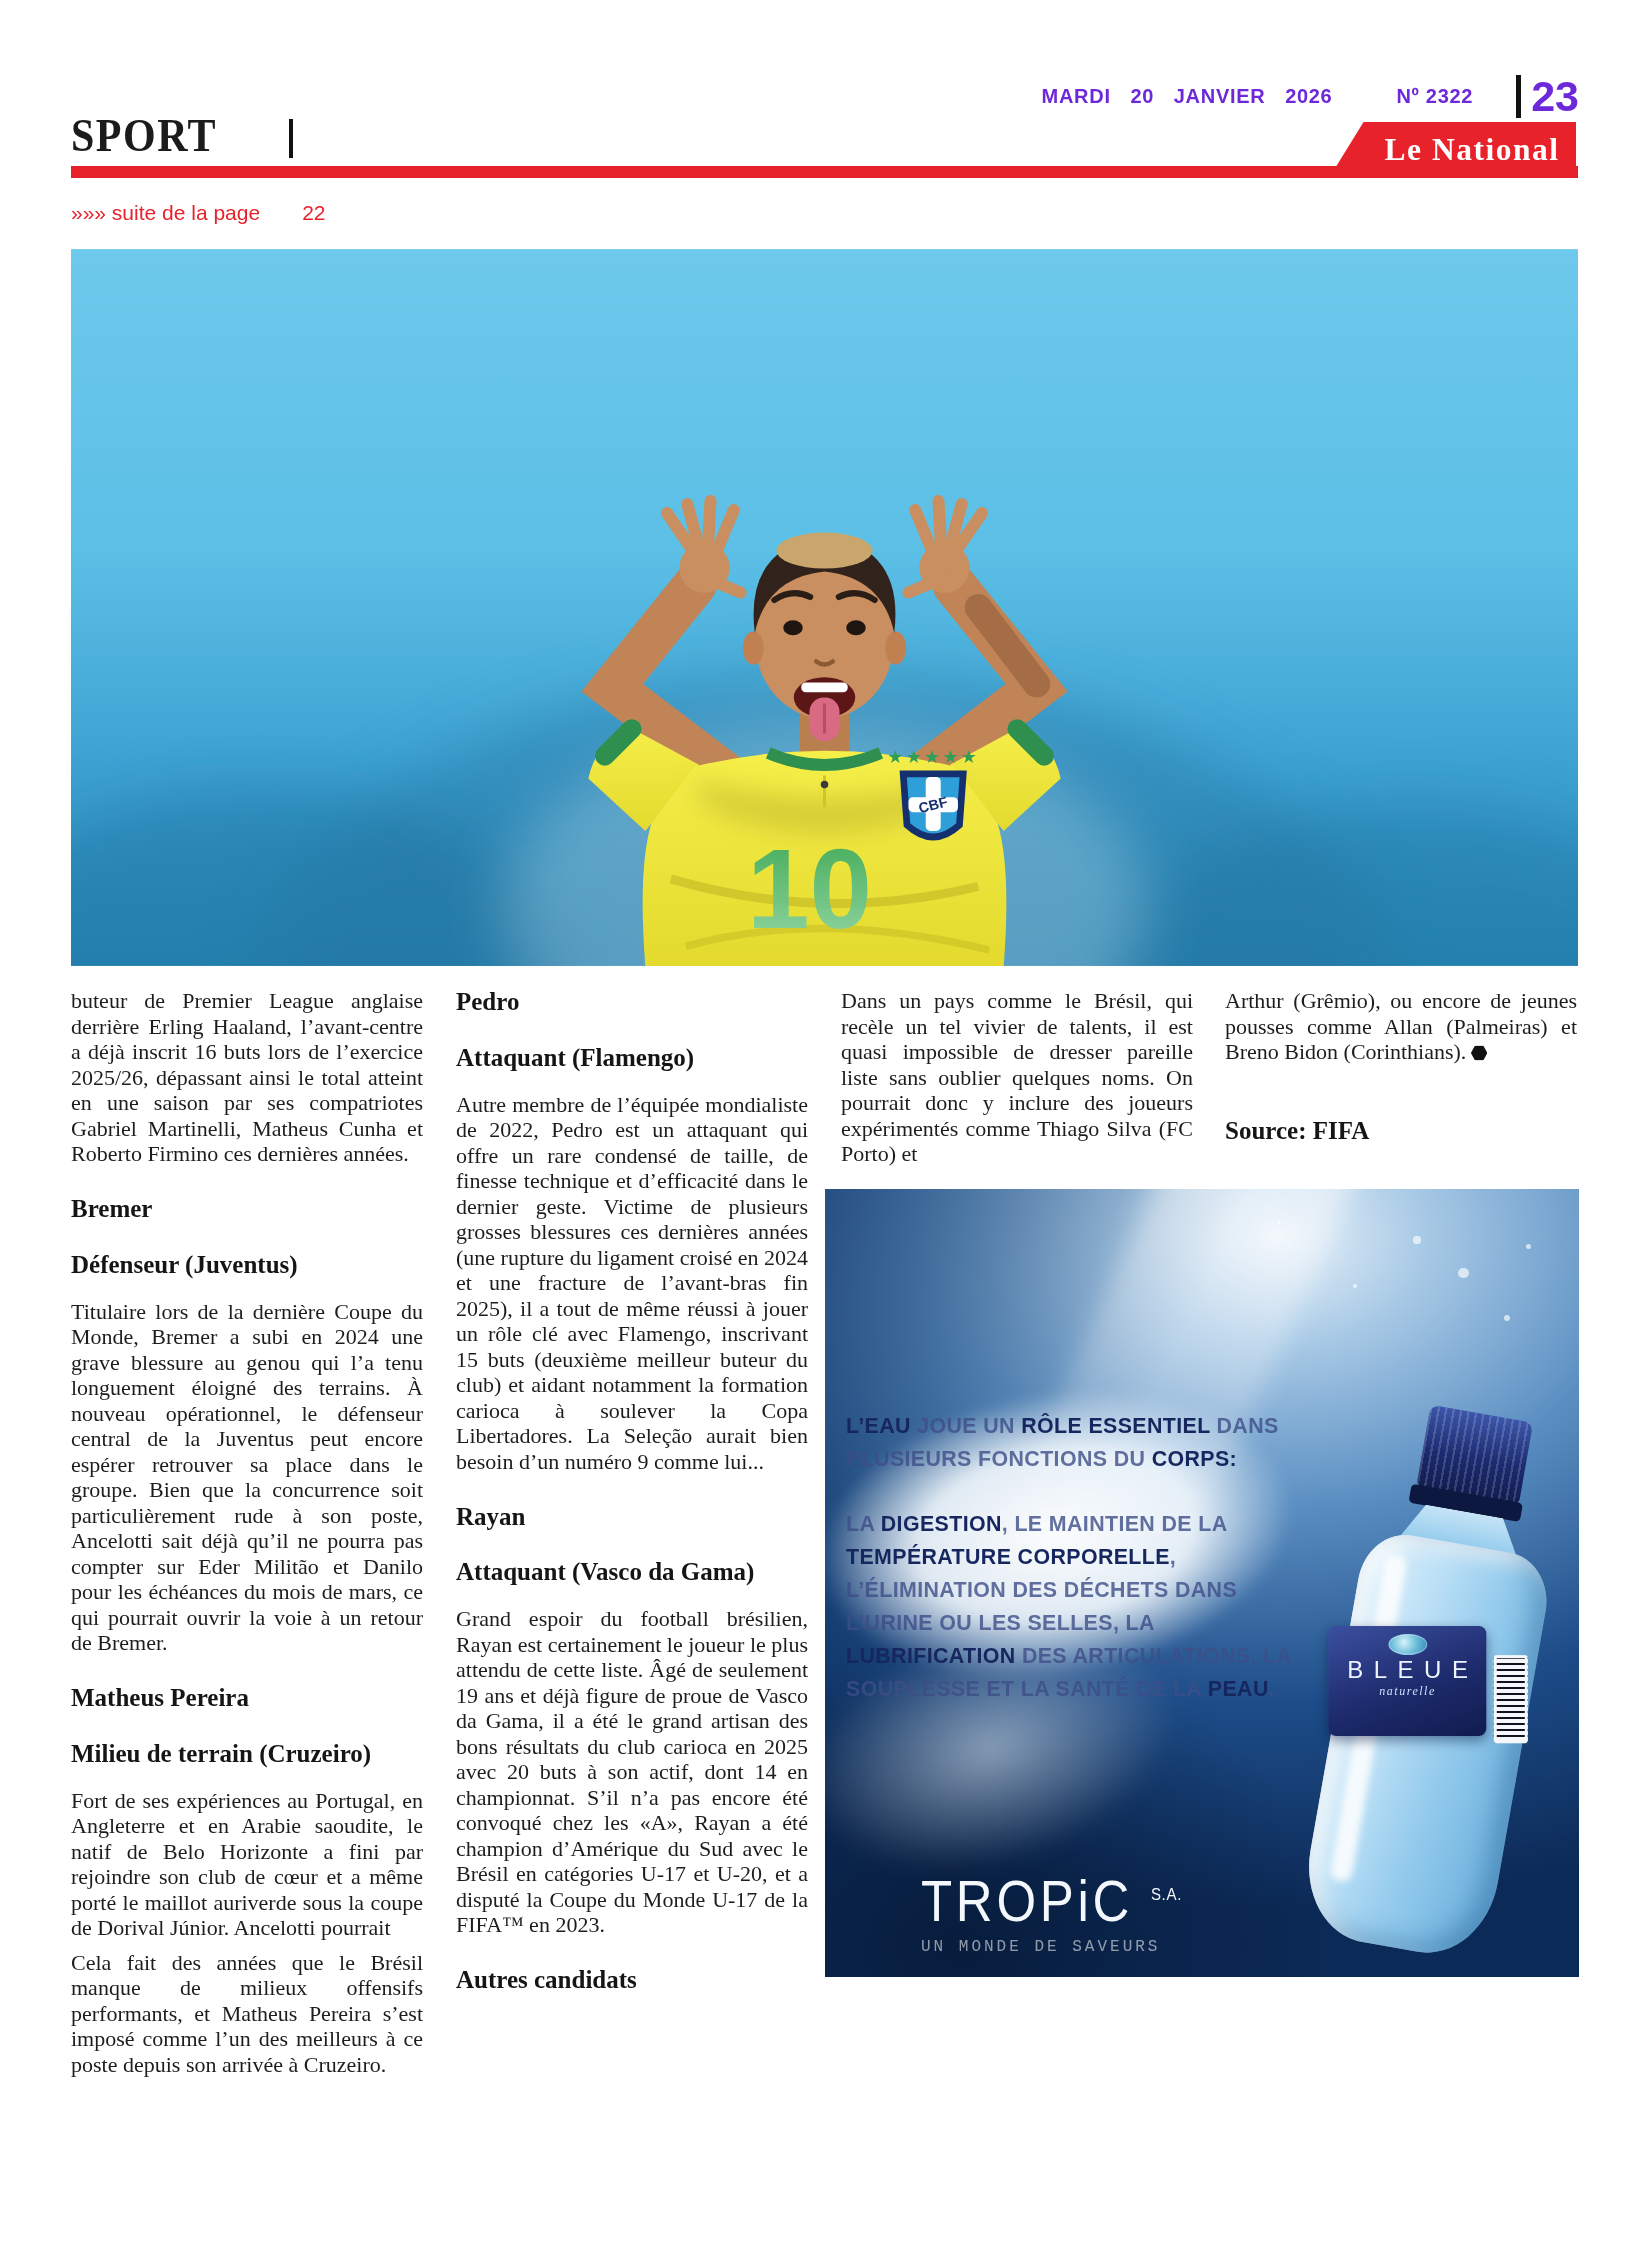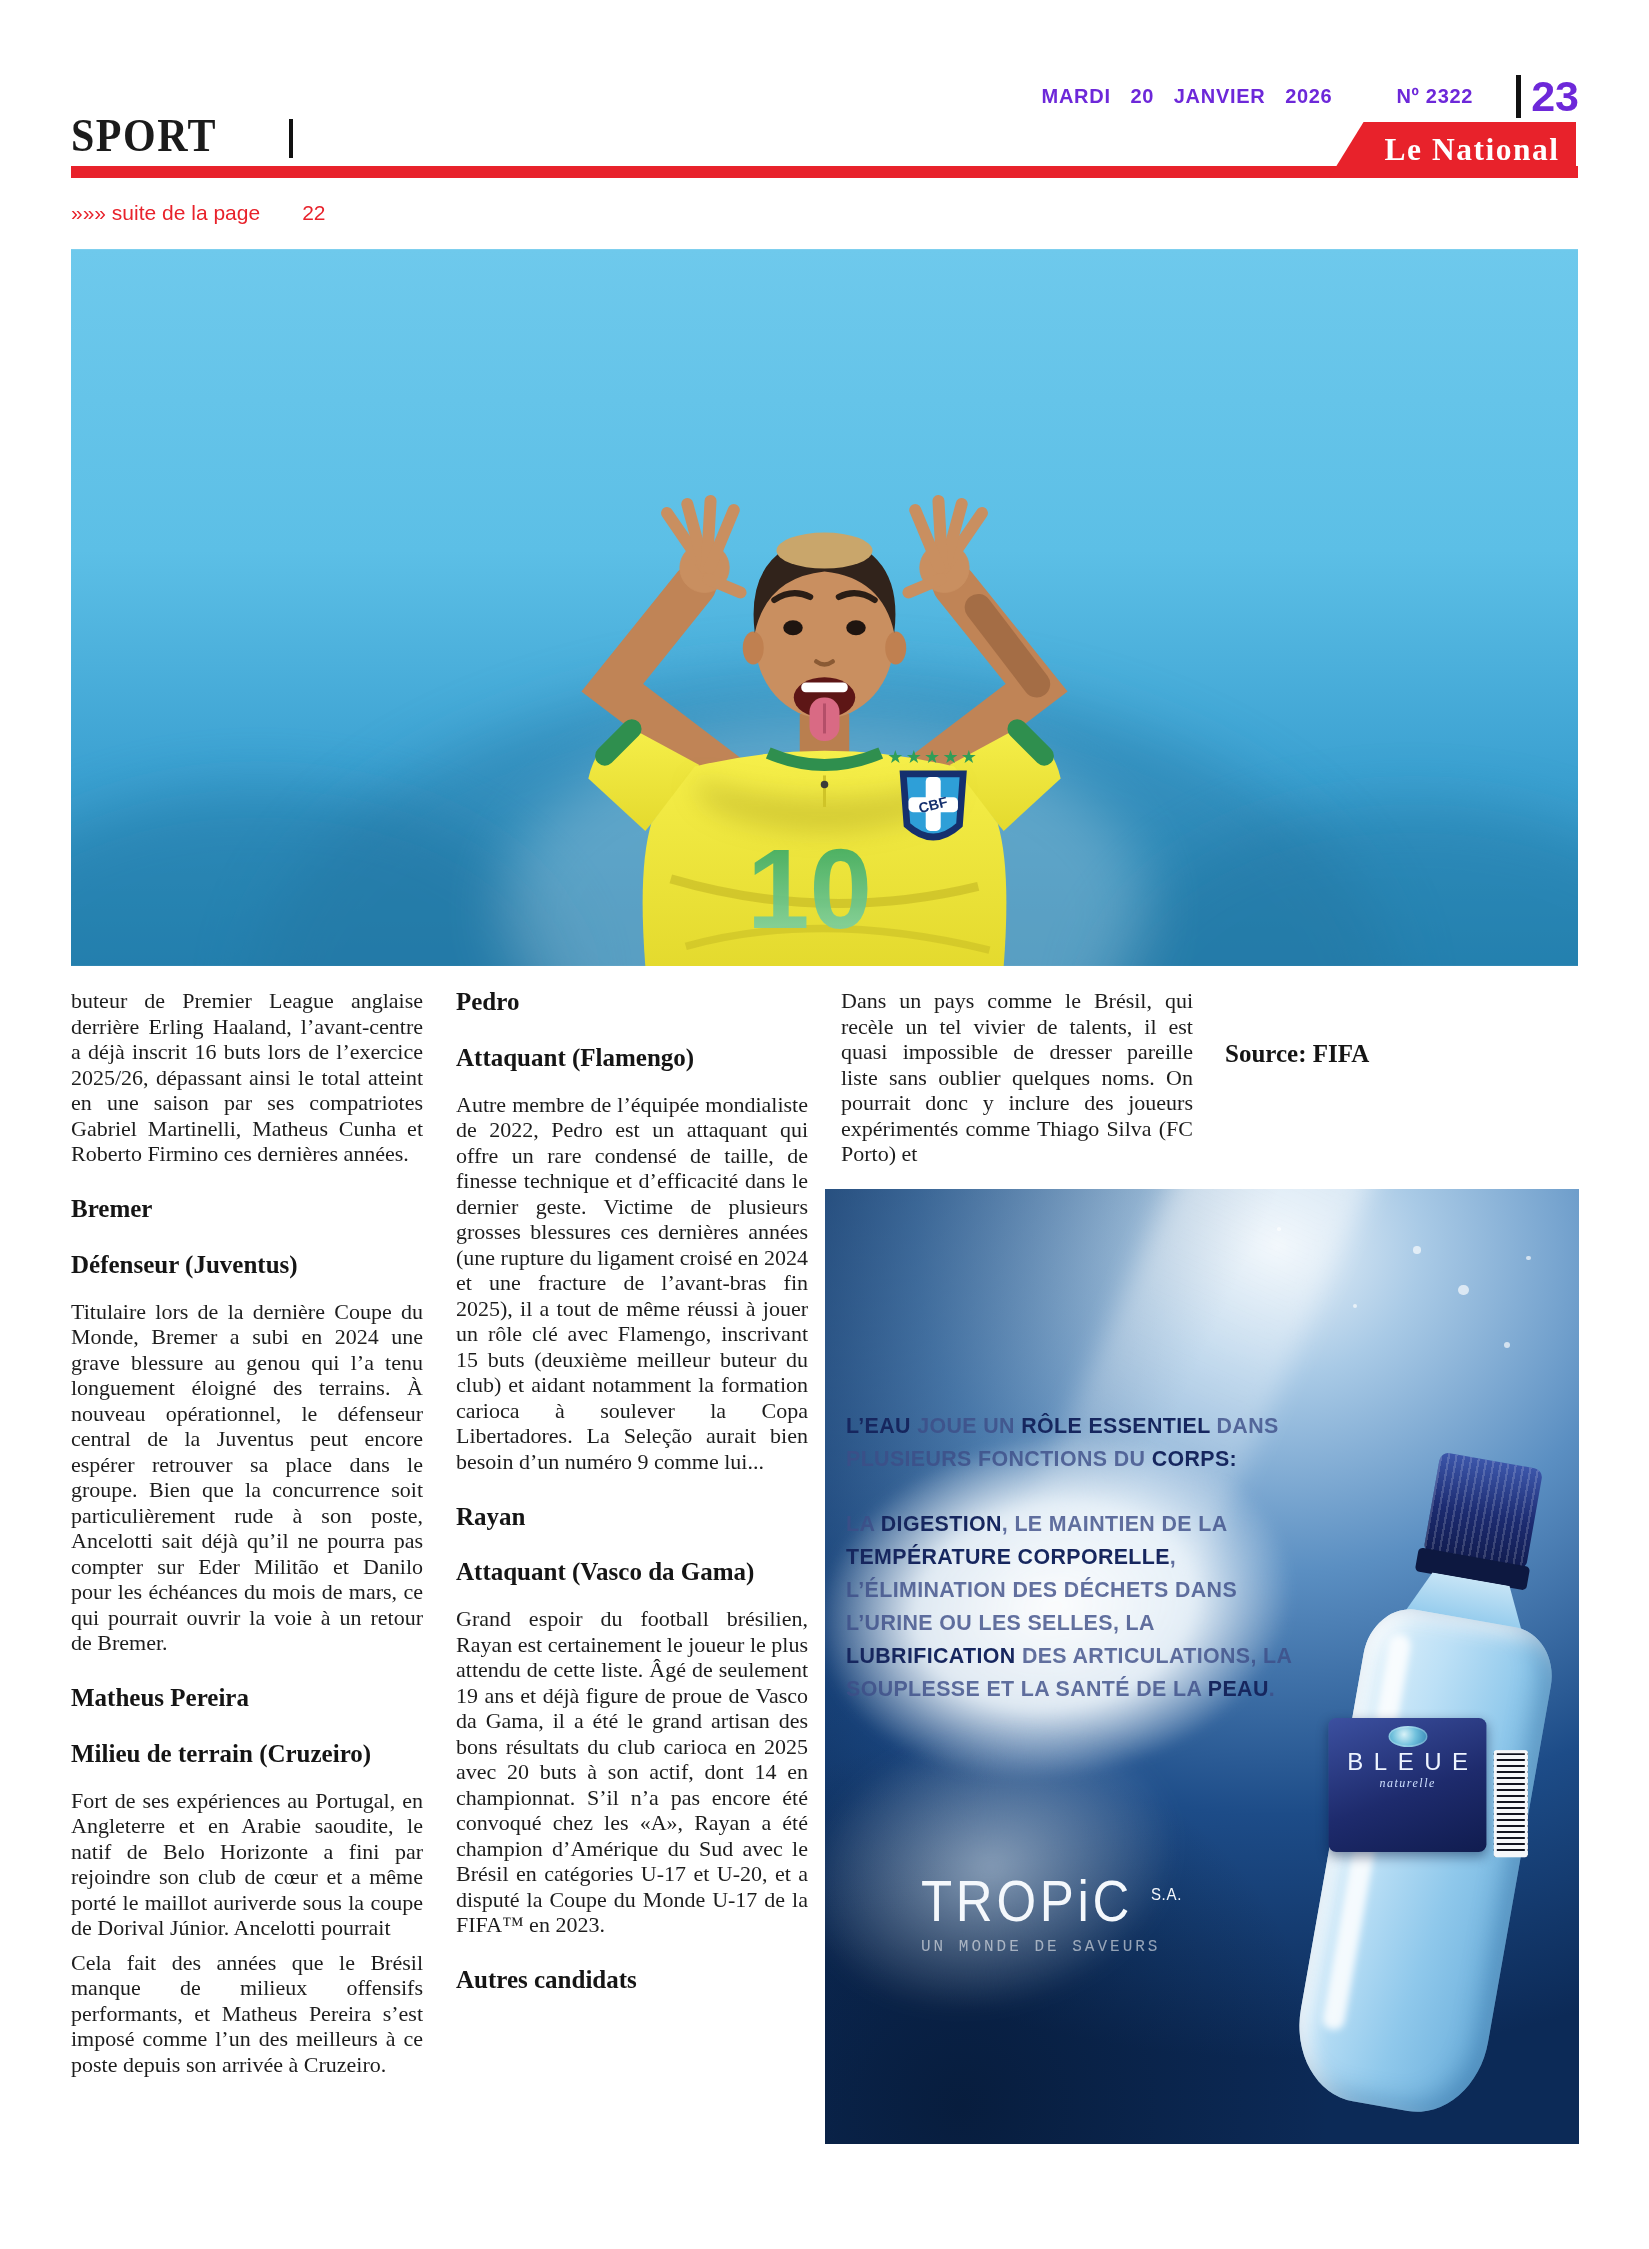--- a/index.html
+++ b/index.html
@@ -42,21 +42,21 @@
   .heading{font-size:25px;line-height:28.5px;font-weight:700;margin:0;color:#151515;}
   .para + .heading{margin-top:28.5px;}
   .heading + .heading{margin-top:27px;}
   .heading + .para{margin-top:19.5px;}
   .para + .para{margin-top:9px;}
   .source-heading{margin-top:52px !important;}
   .endmark{display:inline-block;width:16.5px;height:15px;background:#111;margin-left:4.5px;
     clip-path:polygon(25% 0,75% 0,100% 50%,75% 100%,25% 100%,0 50%);transform:translateY(1.5px);}
 
   
-  .ad{position:absolute;left:825px;top:1189px;width:754px;height:955px;overflow:hidden;
+  .ad{position:absolute;left:825px;top:1189px;width:754px;height:788px;overflow:hidden;
     background:radial-gradient(120% 85% at 60% 6%, #eaf3fa 0%, #a9cae6 16%, #5b8fc2 40%, #1d4c88 70%, #0c2a57 100%);}
   .ad .shade{position:absolute;inset:0;background:linear-gradient(115deg, rgba(10,40,82,.5) 0%, rgba(10,40,82,0) 38%),
     radial-gradient(70% 55% at 18% 96%, rgba(5,22,48,.65) 0%, rgba(5,22,48,0) 70%);}
   .ad .beam{position:absolute;left:34%;top:-12%;width:24%;height:70%;
     background:linear-gradient(180deg,rgba(255,255,255,.5),rgba(255,255,255,0));transform:rotate(24deg);filter:blur(12px);}
   .ad .wave1{position:absolute;left:-8%;top:20%;width:88%;height:50%;border-radius:50%;transform:rotate(-9deg);
     background:radial-gradient(50% 50% at 44% 46%, rgba(255,255,255,.98) 0%, rgba(243,249,253,.9) 42%, rgba(235,245,252,0) 72%);filter:blur(6px);}
   .ad .wave2{position:absolute;left:-14%;top:50%;width:72%;height:42%;border-radius:50%;transform:rotate(-16deg);
     background:radial-gradient(50% 50% at 50% 50%, rgba(230,242,250,.55) 0%, rgba(230,242,250,0) 70%);filter:blur(9px);}
   .bub{position:absolute;border-radius:50%;background:rgba(255,255,255,.65);}
@@ -237,20 +237,21 @@
       <p class="para">Autre membre de l’équipée mondialiste de 2022, Pedro est un attaquant qui offre un rare condensé de taille, de finesse technique et d’efficacité dans le dernier geste. Victime de plusieurs grosses blessures ces dernières années (une rupture du ligament croisé en 2024 et une fracture de l’avant-bras fin 2025), il a tout de même réussi à jouer un rôle clé avec Flamengo, inscrivant 15 buts (deuxième meilleur buteur du club) et aidant notamment la formation carioca à soulever la Copa Libertadores. La Seleção aurait bien besoin d’un numéro 9 comme lui...</p>
       <h3 class="heading">Rayan</h3>
       <h3 class="heading">Attaquant (Vasco da Gama)</h3>
       <p class="para">Grand espoir du football brésilien, Rayan est certainement le joueur le plus attendu de cette liste. Âgé de seulement 19 ans et déjà figure de proue de Vasco da Gama, il a été le grand artisan des bons résultats du club carioca en 2025 avec 20 buts à son actif, dont 14 en championnat. S’il n’a pas encore été convoqué chez les «A», Rayan a été champion d’Amérique du Sud avec le Brésil en catégories U-17 et U-20, et a disputé la Coupe du Monde U-17 de la FIFA™ en 2023.</p>
       <h3 class="heading">Autres candidats</h3>
     </div>
   <div class="col" data-col="2">
       <p class="para">Dans un pays comme le Brésil, qui recèle un tel vivier de talents, il est quasi impossible de dresser pareille liste sans oublier quelques noms. On pourrait donc y inclure des joueurs expérimentés comme Thiago Silva (FC Porto) et</p>
     </div>
   <div class="col" data-col="3">
+      <p class="para">Arthur (Grêmio), ou encore de jeunes pousses comme Allan (Palmeiras) et Breno Bidon (Corinthians).<span class="endmark"></span></p>
       <h3 class="heading source-heading">Source: FIFA</h3>
     </div>
 
   <div class="ad">
     <div class="shade"></div>
     <div class="beam"></div>
     <div class="wave1"></div>
     <div class="wave2"></div>
     <div class="bub" style="left:78%;top:6%;width:7.5px;height:7.5px;"></div>
     <div class="bub" style="left:84%;top:10%;width:10.5px;height:10.5px;"></div>

